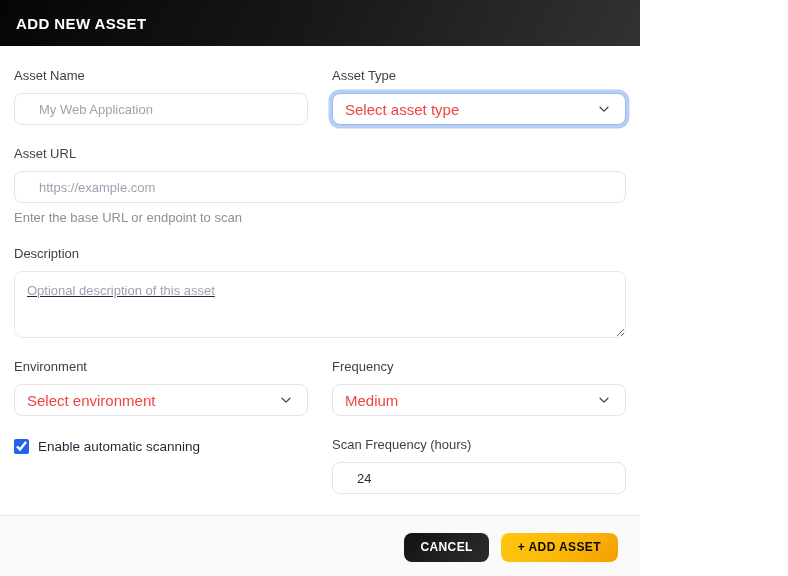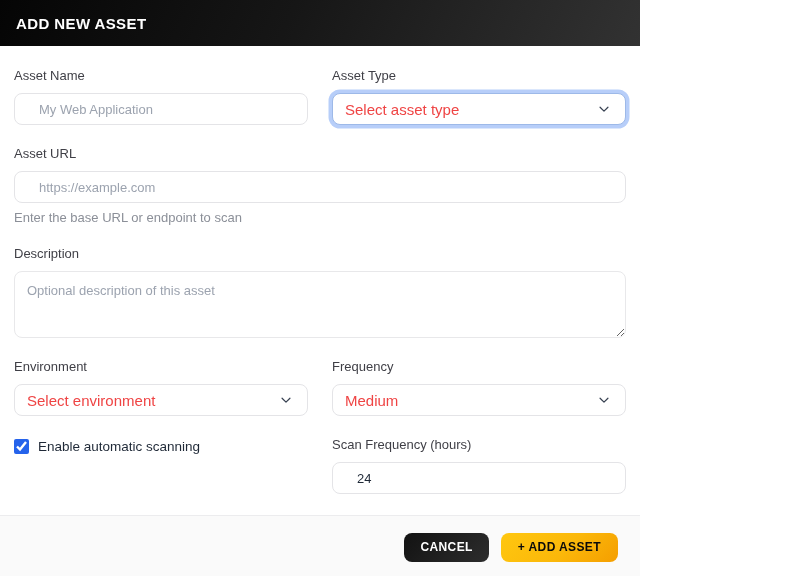--- a/index.html
+++ b/index.html
@@ -60,20 +60,21 @@
   .helper-text {
     font-size: 13px; color: #8b8f98; margin-top: 7px;
   }
 
   textarea.textarea {
     width: 100%; height: 67px; padding: 11px 12px;
     border: 1px solid #e8e8ea; border-radius: 8px;
     font-family: "Liberation Sans", sans-serif;
     font-size: 13px; color: #1f2937; resize: both; outline: none;
     display: block;
+    text-decoration: underline;
   }
   textarea.textarea::placeholder { color: #9ca3af; }
 
   .checkbox-row {
     display: flex; align-items: flex-start; gap: 9px; padding-top: 2px;
   }
   .checkbox-row input[type="checkbox"] {
     width: 15px; height: 15px; accent-color: #2563eb; cursor: pointer;
   }
   .checkbox-label { font-size: 13.5px; color: #1f2937; }

